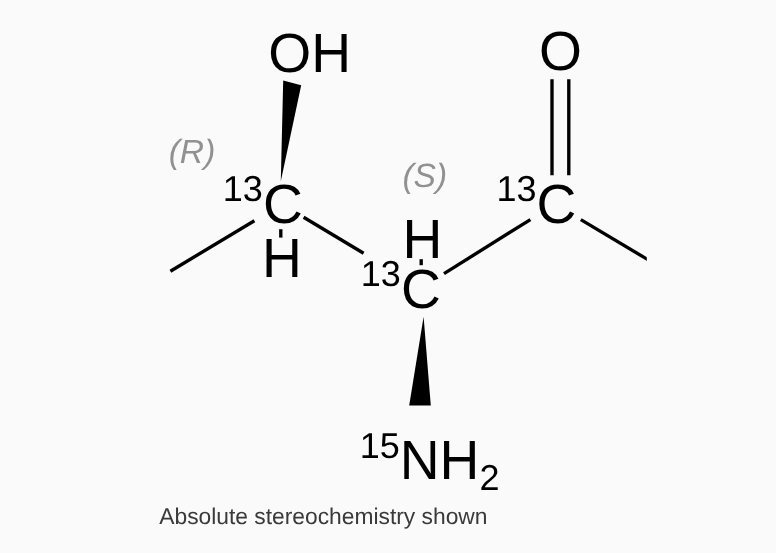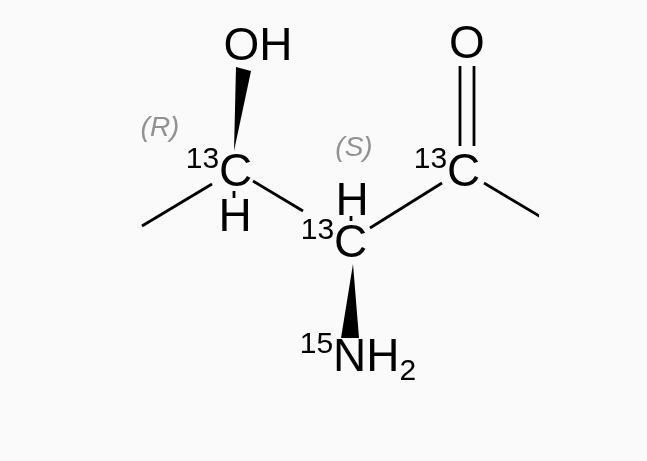--- a/index.html
+++ b/index.html
@@ -75,16 +75,17 @@
   <div class="atom" style="left:235px; top:215px;">H</div>
 
   <div class="atom" style="left:352px; top:199px;">H</div>
 
   <div class="atom" style="left:334px; top:239px;"><span class="sup">13</span><span>C</span></div>
 
   <div class="atom" style="left:447px; top:168px;"><span class="sup">13</span><span>C</span></div>
 
   <div class="atom" style="left:598px; top:240px;">OH</div>
 
-  <div class="atom" style="left:358px; top:356px;"><span class="sup">15</span><span>N</span><span>H</span><span class="sub">2</span></div>
+  <div class="atom" style="left:358px; top:386px;"><span class="sup">15</span><span>N</span><span>H</span><span class="sub">2</span></div>
 
+  <div class="caption">Absolute stereochemistry shown</div>
 
 </div>
 
 </body></html>

